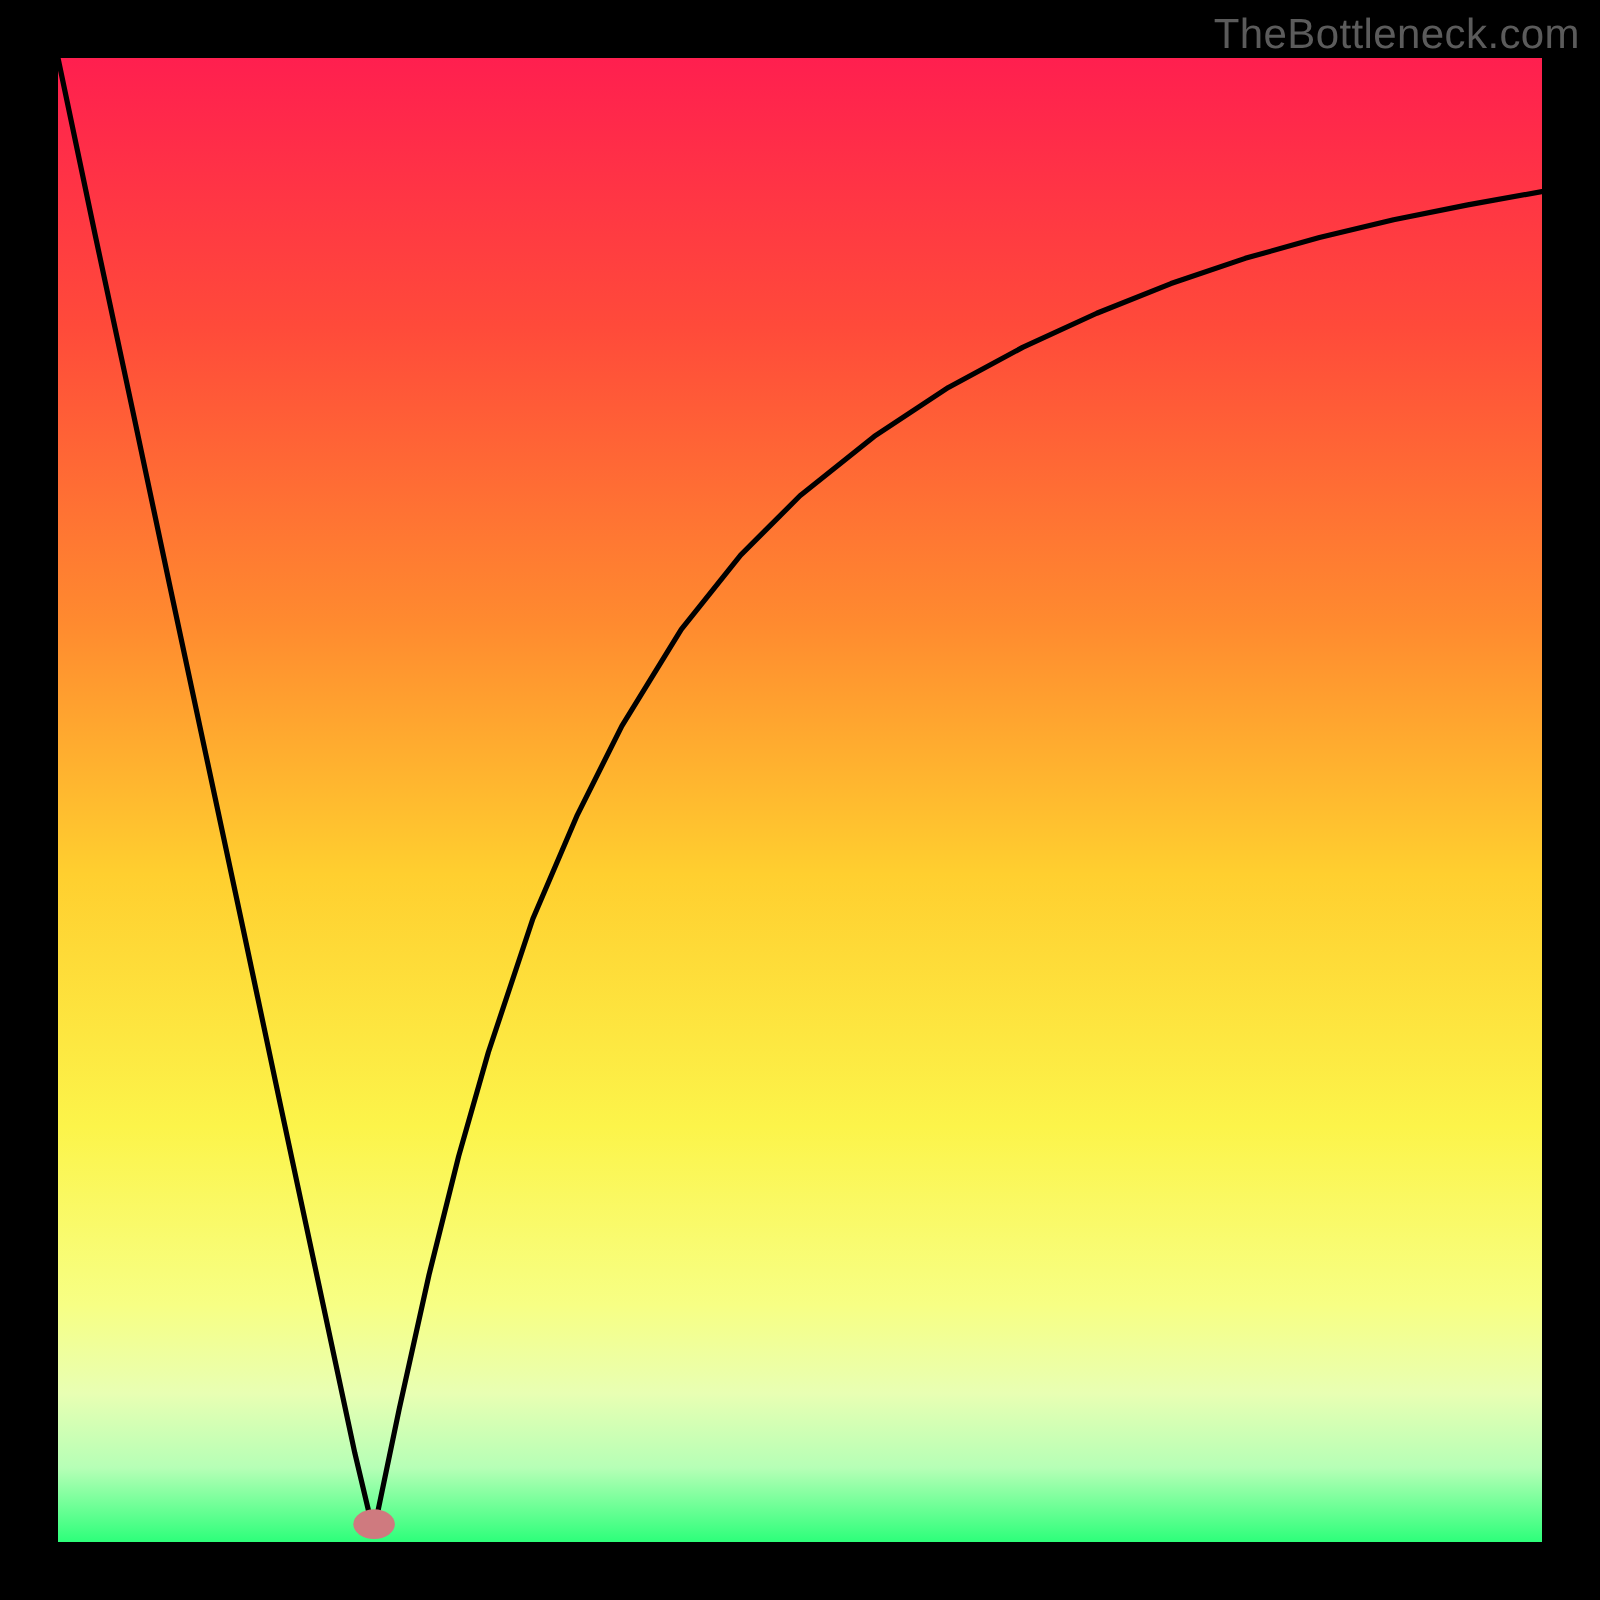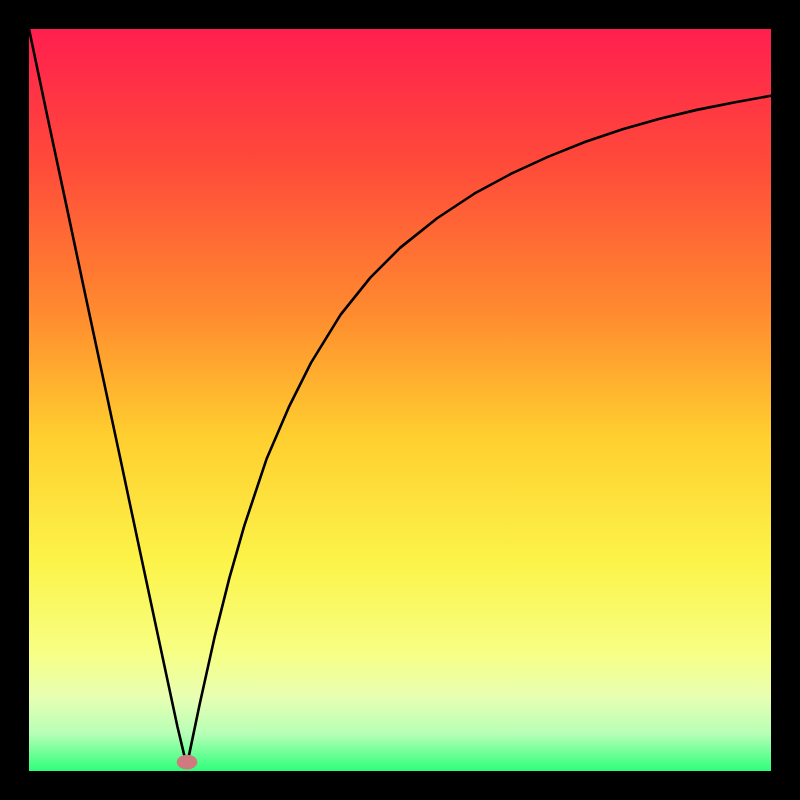--- a/index.html
+++ b/index.html
@@ -37,20 +37,21 @@
   }
   svg {
     display: block;
   }
 </style>
 </head>
 <body>
 
 <div class="frame">
 
+  <div class="watermark">TheBottleneck.com</div>
 
   <svg class="plot-area" viewBox="0 0 742 742" preserveAspectRatio="none">
     <defs>
       <linearGradient id="bg" x1="0" y1="0" x2="0" y2="1">
           <stop offset="0%" stop-color="#ff1f4f"></stop>
           <stop offset="18%" stop-color="#ff4a3a"></stop>
           <stop offset="38%" stop-color="#ff8a2f"></stop>
           <stop offset="55.00000000000001%" stop-color="#ffcf2f"></stop>
           <stop offset="72%" stop-color="#fcf44a"></stop>
           <stop offset="84%" stop-color="#f7ff84"></stop>

